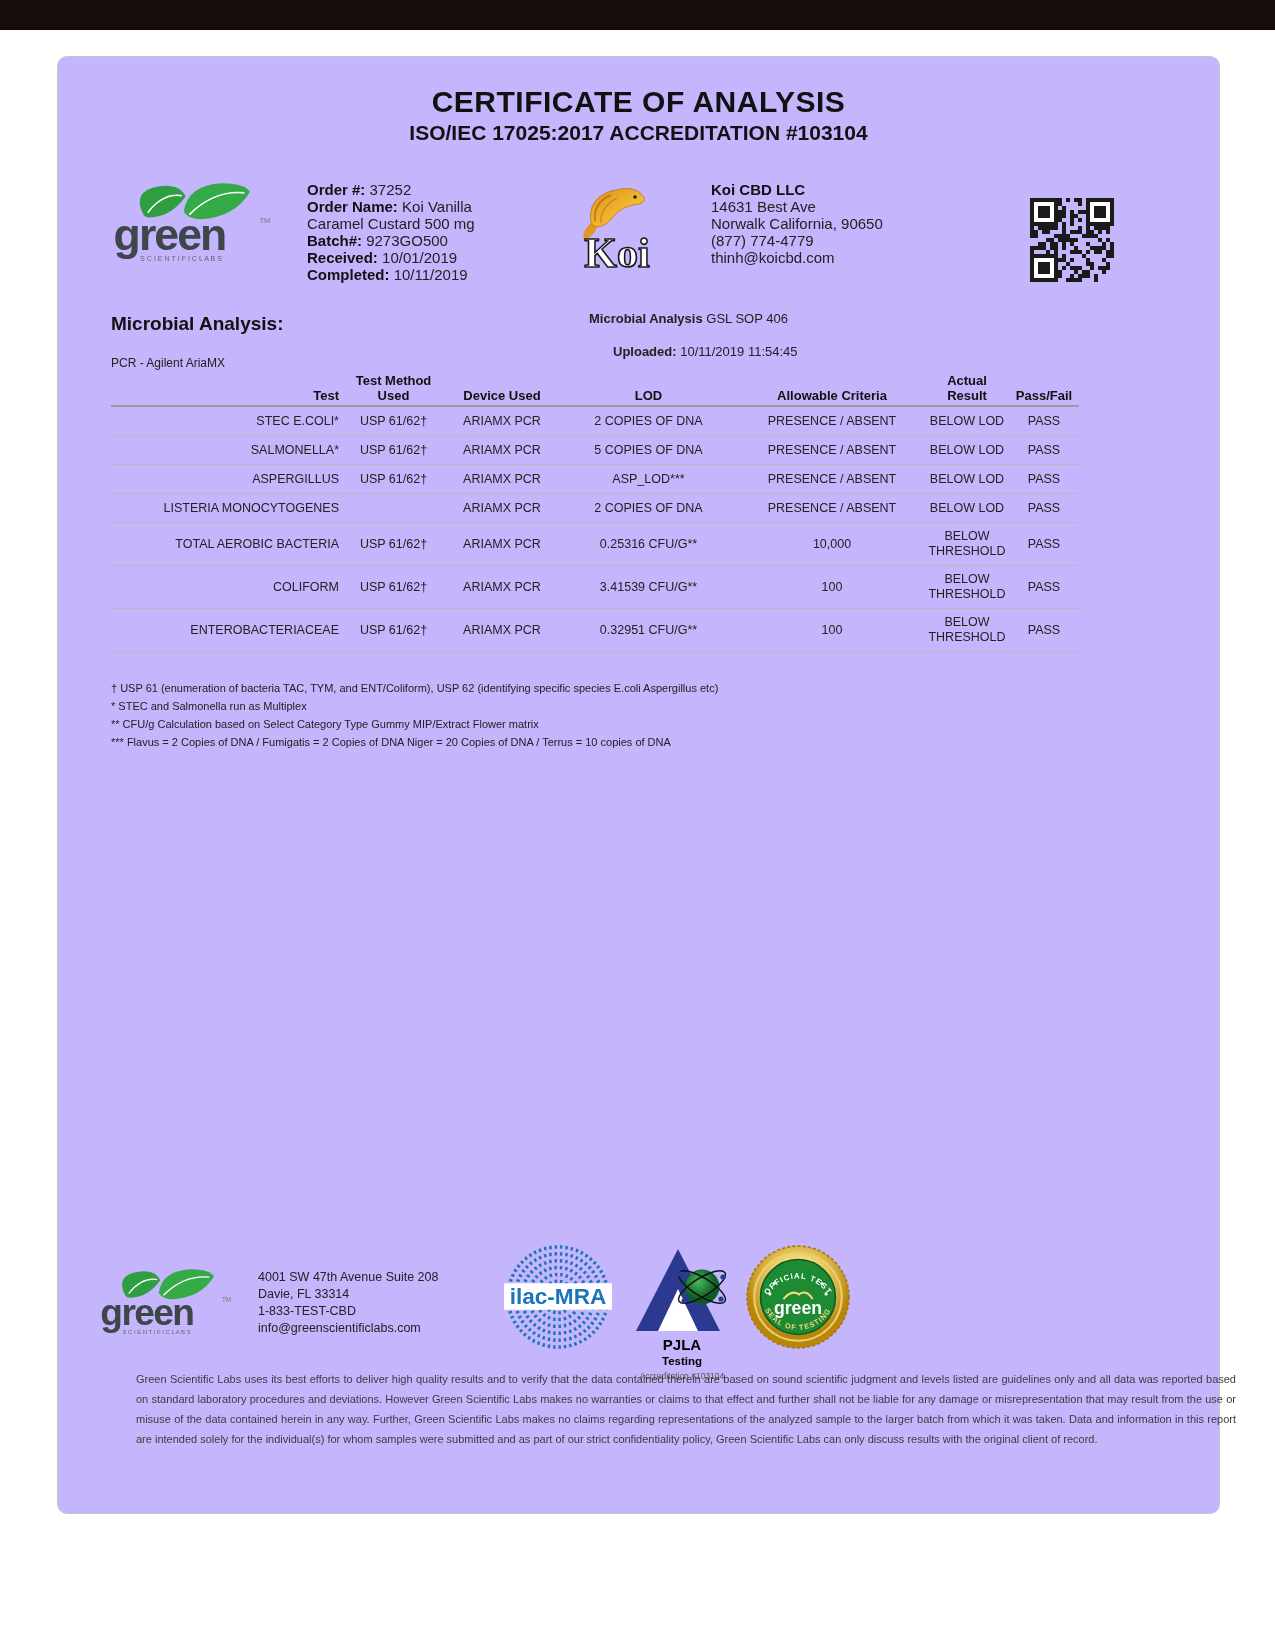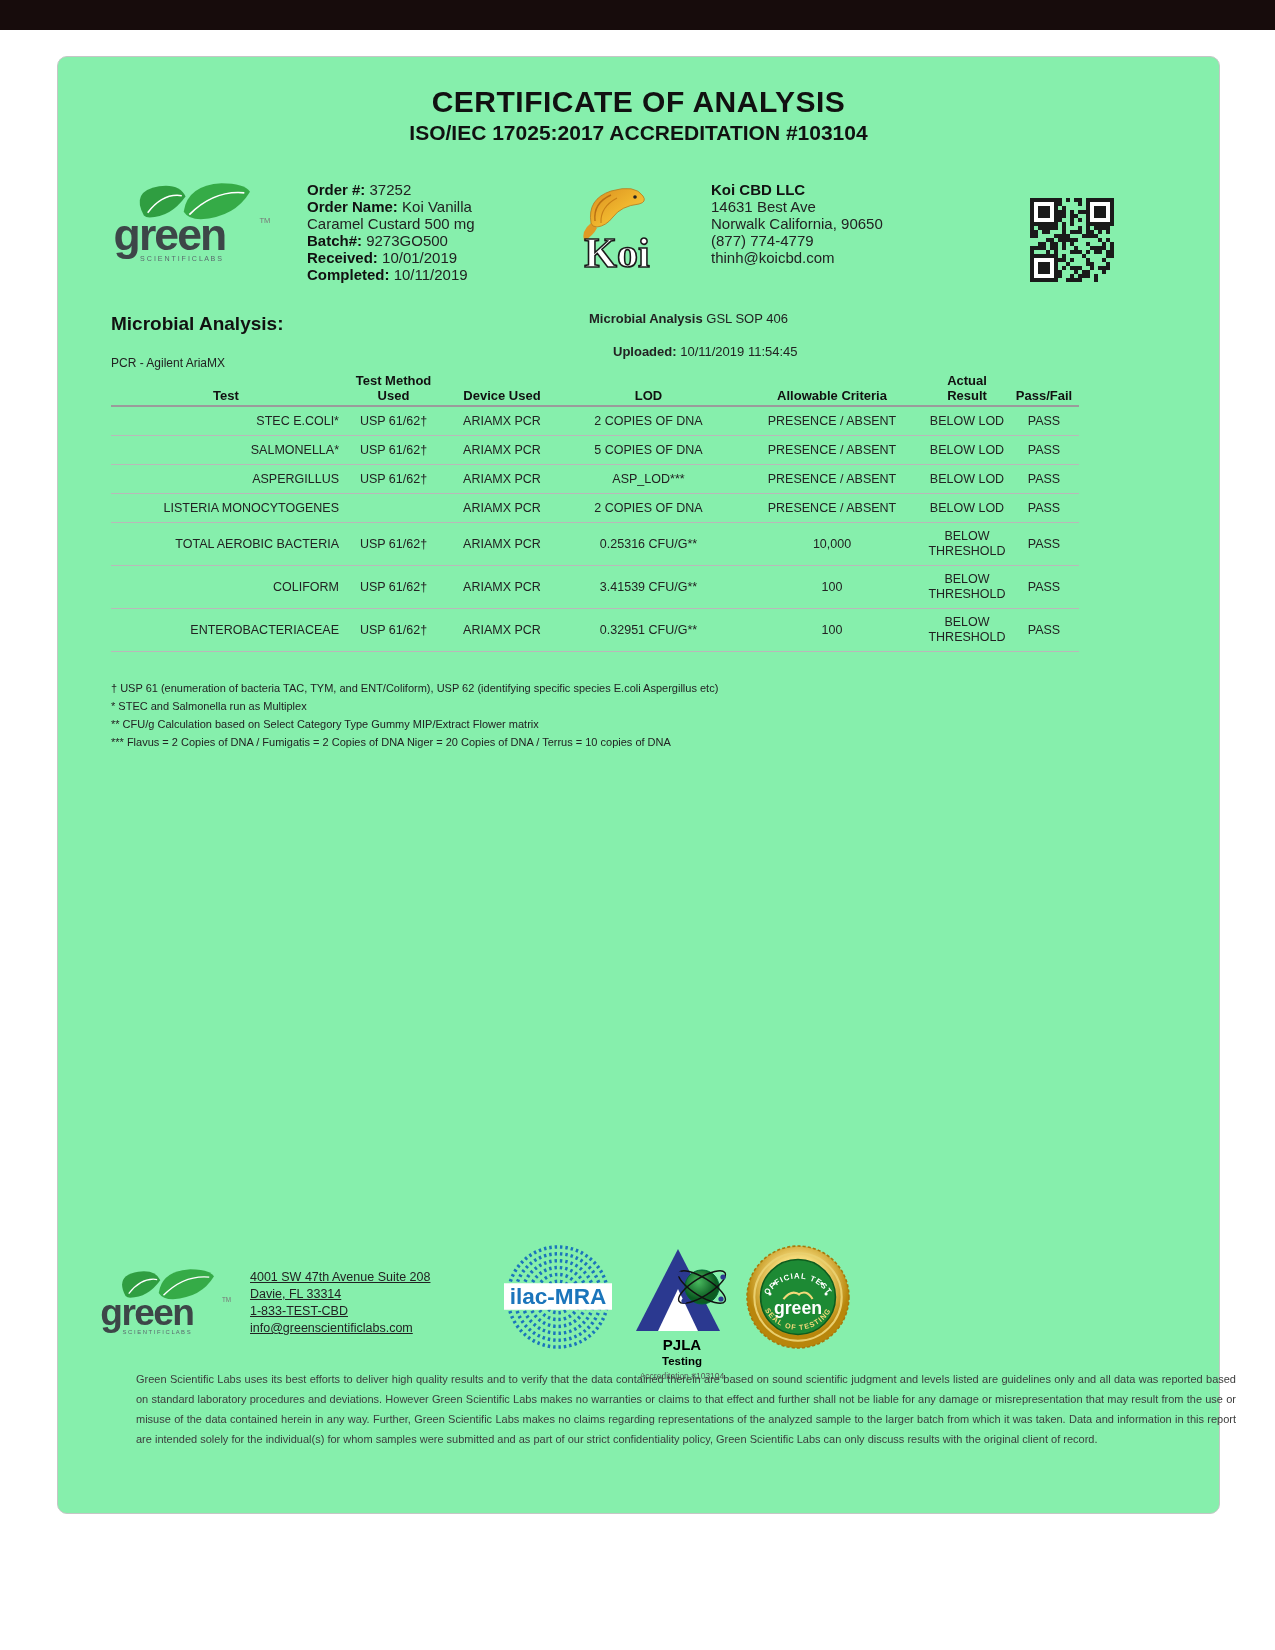--- a/index.html
+++ b/index.html
@@ -1,31 +1,31 @@
 <!DOCTYPE html>
 <html><head>
 <meta charset="utf-8">
 <style>
   html,body{margin:0;padding:0;background:#fff;width:1275px;height:1650px;
     font-family:"Liberation Sans",sans-serif;-webkit-font-smoothing:antialiased;}
   .abs{position:absolute;}
   #topbar{position:absolute;top:0;left:0;width:1275px;height:30px;background:#170c0c;}
-  #doc{position:absolute;left:57px;top:56px;width:1161px;height:1456px;background:#86efac;
+  #doc{position:absolute;left:57px;top:56px;width:1161px;height:1456px;background:#c4b5fd;
     border:1px solid #c6c6c6;border-radius:10px;}
   .title{left:0;top:28px;width:100%;text-align:center;font-size:30px;font-weight:bold;color:#111;letter-spacing:.5px;}
   .subtitle{left:0;top:64px;width:100%;text-align:center;font-size:21px;font-weight:bold;color:#111;}
   .info-block{font-size:15px;line-height:17px;color:#222;}
   .info-line b{font-weight:bold;color:#111;}
   .sec-head{font-size:19px;font-weight:bold;color:#111;}
   .small-line{font-size:13px;color:#222;}
   .pcr-line{font-size:12px;color:#222;}
   table.coa{border-collapse:collapse;table-layout:fixed;width:968px;}
   table.coa th{font-size:13px;font-weight:bold;color:#111;vertical-align:bottom;padding:2px 2px 2px 2px;
     border-bottom:2px solid #9b9b9b;text-align:center;line-height:15px;}
-  table.coa th.c0{text-align:center;}
+  table.coa th.c0{text-align:right;}
   table.coa td{font-size:12.5px;color:#222;text-align:center;vertical-align:middle;padding:2px;
     border-bottom:1.5px solid #b9b9b9;line-height:15px;}
   table.coa td.c0{text-align:right;}
   tr.r-s td{height:24px;}
   tr.r-d td{height:38px;}
   .col0{width:230px}.col1{width:105px}.col2{width:112px}.col3{width:181px}.col4{width:186px}.col5{width:84px}.col6{width:70px}
   .footnotes{font-size:11px;color:#222;line-height:18px;}
   .addr{font-size:12.5px;color:#222;line-height:17px;}
   .sig-line{border-top:2px solid #222;width:225px;}
   .sig-name{font-size:10.5px;font-weight:bold;color:#111;margin-top:4px;}
@@ -347,21 +347,21 @@
       <path d="M 40,36 Q 26,10 56,5 Q 78,2 84,16 Q 68,38 46,38 Q 42,38 40,36 Z" fill="#2f9e41"></path>
       <path d="M 44,33 Q 60,12 80,15" stroke="#fff" stroke-width="1.6" fill="none"></path>
       <path d="M 82,32 Q 86,4 122,2 Q 146,2 152,11 Q 136,38 100,40 Q 87,40 82,32 Z" fill="#35ab47"></path>
       <path d="M 88,35 Q 114,9 146,12" stroke="#fff" stroke-width="1.8" fill="none"></path>
       <text x="8" y="72" font-size="47" font-weight="bold" fill="#3d4648" letter-spacing="-2">green</text>
       <text x="162" y="44" font-size="8" fill="#777">TM</text>
       <text x="36" y="84" font-size="7.5" fill="#5a6a6e">S C I E N T I F I C   L A B S</text>
     </svg>
   </div>
 
-  <div class="abs addr" style="left:192px;top:1212px;text-decoration:underline;">
+  <div class="abs addr" style="left:200px;top:1212px;">
     <div>4001 SW 47th Avenue Suite 208</div>
     <div>Davie, FL 33314</div>
     <div>1-833-TEST-CBD</div>
     <div>info@greenscientificlabs.com</div>
   </div>
 
   <div class="abs" style="left:446px;top:1186px;">
     <svg width="108" height="108" viewBox="0 0 110 110">
       <g stroke="#1b75bb" fill="none">
         <circle cx="55" cy="55" r="51" stroke-width="3.5" stroke-dasharray="2.5 3"></circle>

